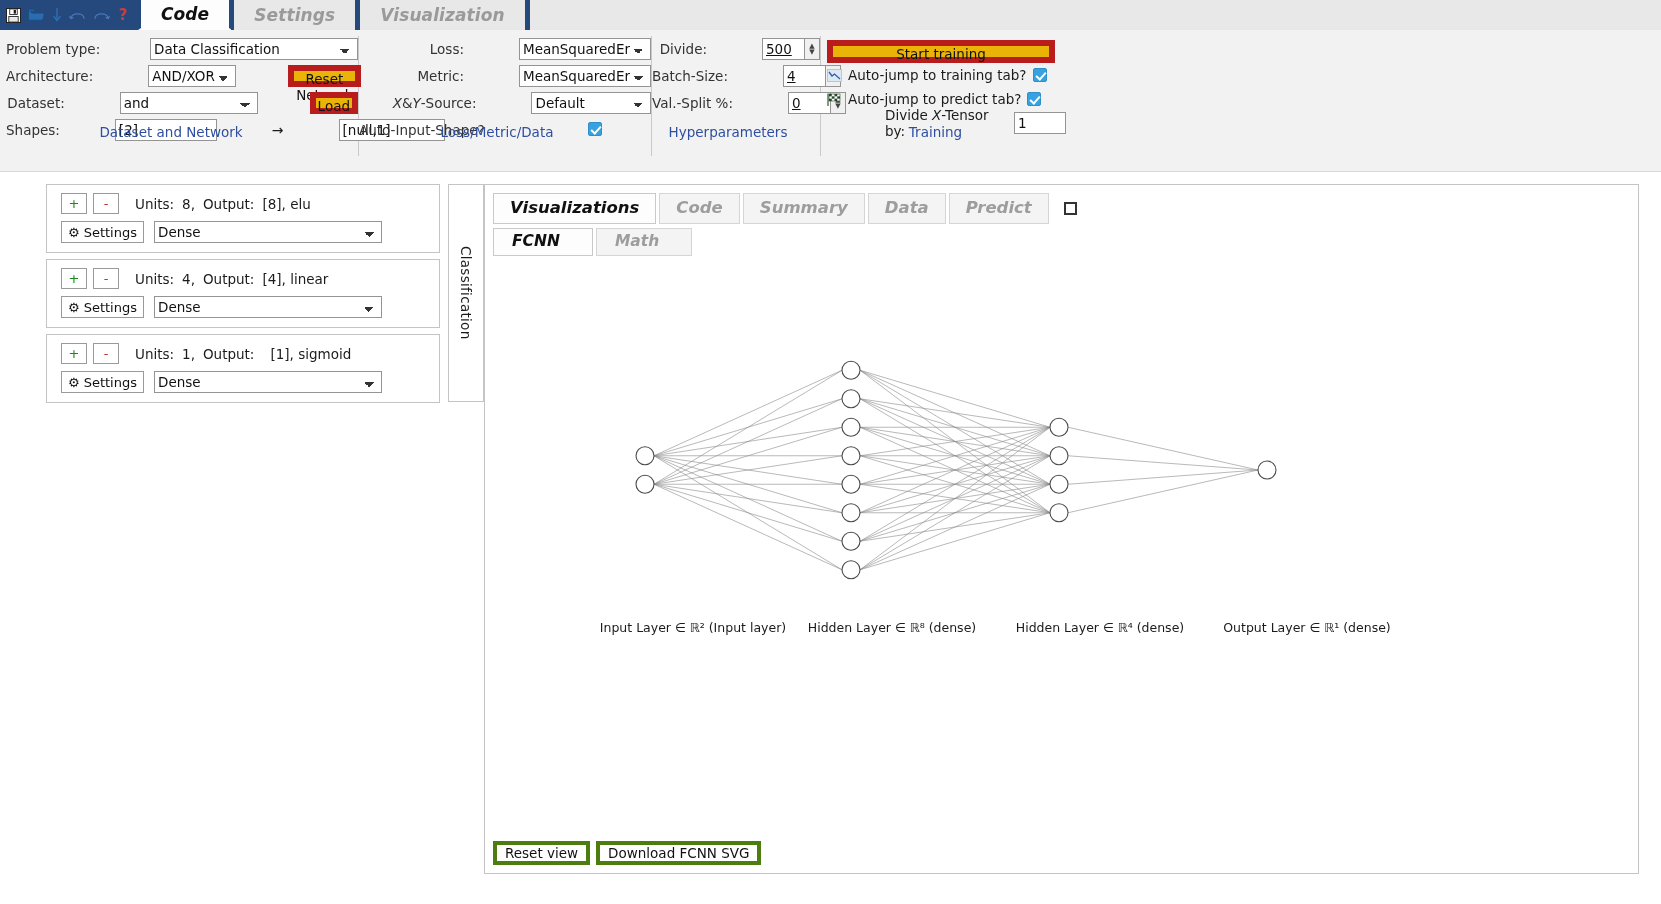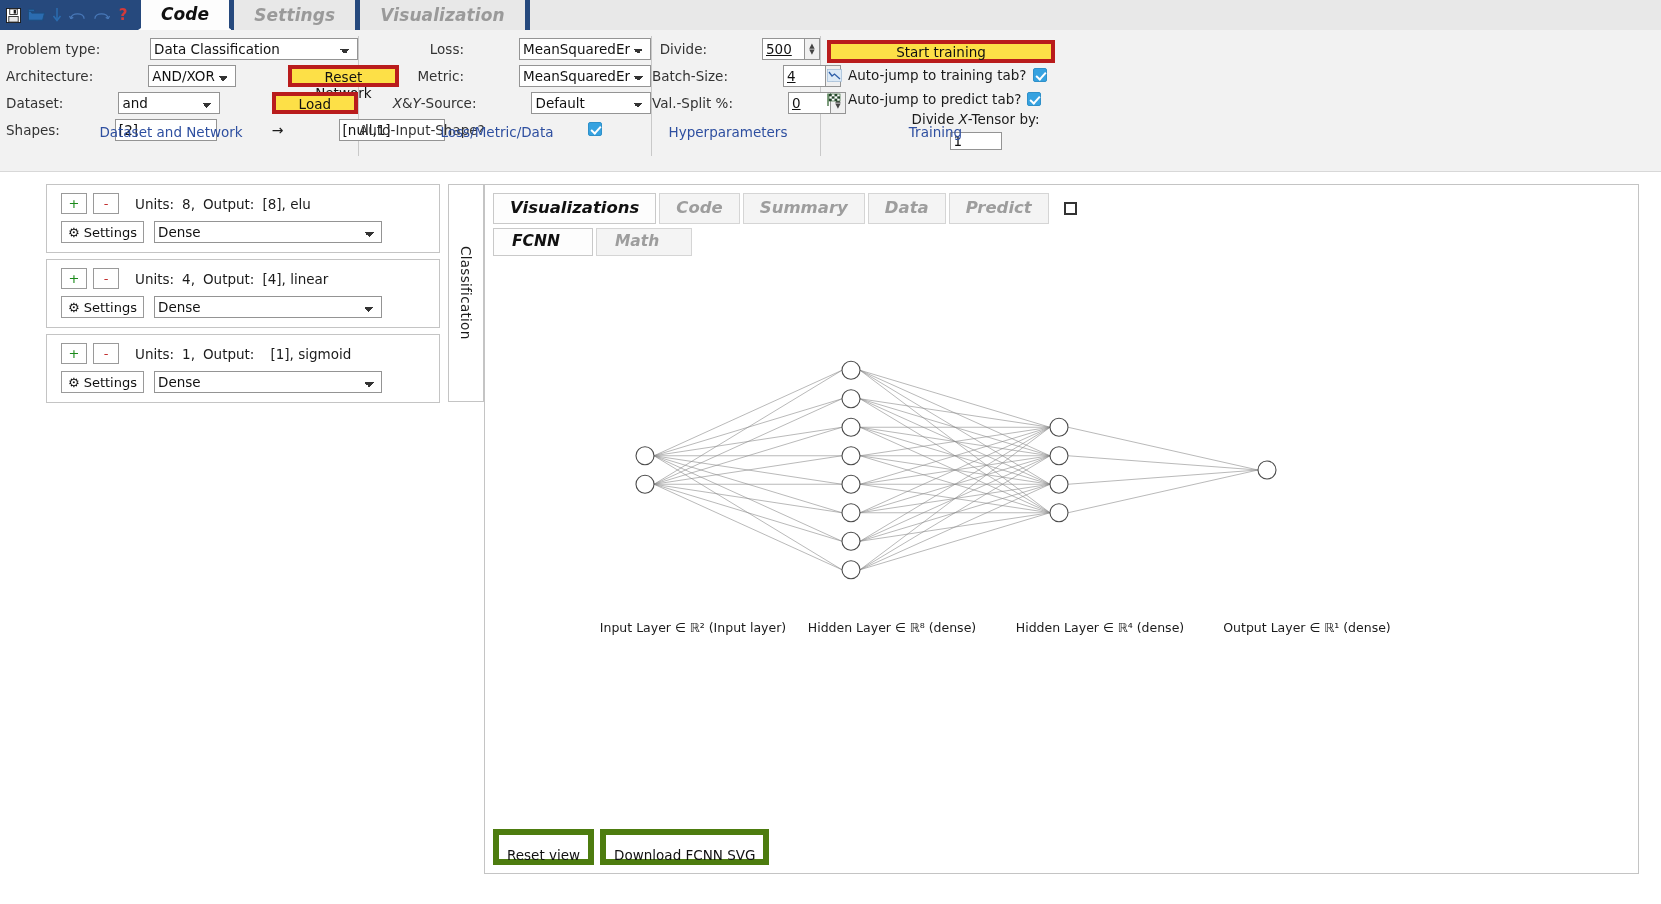--- a/index.html
+++ b/index.html
@@ -98,24 +98,24 @@
     background-position:
       calc(100% - 12px) 10px,
       calc(100% - 7px) 10px;
     background-size: 5px 5px, 5px 5px;
     background-repeat: no-repeat;
     padding-right: 20px;
   }
   button {
     font-family: "DejaVu Sans", "Liberation Sans", sans-serif;
     font-size: 13.5px;
-    background: #fde047;
-    border: 4px solid #b91c1c;
+    background: #eab308;
+    border: 6px solid #b91c1c;
     height: 22px;
-    padding: 0 23px;
+    padding: 0 2px;
     color: #111;
     border-radius: 0;
     cursor: pointer;
   }
   .spin-wrap { display: flex; align-items: stretch; }
   .spin-wrap input { border-right: none; text-decoration: underline; }
   .spinner {
     width: 16px;
     border: 1px solid #949494;
     background: #f0f0f0;
@@ -268,24 +268,24 @@
   .vsubtab.active { color: #111; background: #fdfdfd; border-color: #c9c9c9; }
   #fcnn-area { flex: 1; position: relative; overflow: hidden; }
   #fcnn-svg { display: block; }
   #viz-footer {
     position: absolute;
     bottom: 8px; left: 8px;
     display: flex;
     gap: 6px;
   }
   .foot-btn {
-    border: 6px solid #4d7c0f;
+    border: 4px solid #4d7c0f;
     background: #fff;
     height: 24px;
-    padding: 12px 8px;
+    padding: 0 8px;
     font-size: 13.5px;
     cursor: pointer;
   }
   .layer-caption { font-size: 12.5px; fill: #1b1b1b; }
 </style>
 </head>
 <body>
 
 <div id="titlebar">
   <div id="titlebar-icons">
@@ -461,21 +461,21 @@
           <rect x="7.5" y="1" width="2.75" height="2.33" fill="#24462a"></rect>
           <rect x="4.75" y="3.33" width="2.75" height="2.33" fill="#24462a"></rect>
           <rect x="10.25" y="3.33" width="2.75" height="2.33" fill="#24462a"></rect>
           <rect x="2" y="5.66" width="2.75" height="2.33" fill="#24462a"></rect>
           <rect x="7.5" y="5.66" width="2.75" height="2.33" fill="#24462a"></rect>
         </svg>
       </span>
       <span>Auto-jump to predict tab?</span>
       <span class="cb"></span>
     </div>
-    <div class="train-row" style="padding-left:0; justify-content:flex-start; margin-left:64px; gap:5px;flex-direction:column;">
+    <div class="train-row" style="padding-left:0; justify-content:flex-start; margin-left:64px; gap:5px;">
       <span><span>Divide </span><i>X</i><span>-Tensor by:</span></span>
       <input type="text" style="width: 52px;" value="1">
     </div>
     <div class="grp-caption">Training</div>
   </div>
 </div>
 
 <div id="main">
 
   <div id="left-pane">

